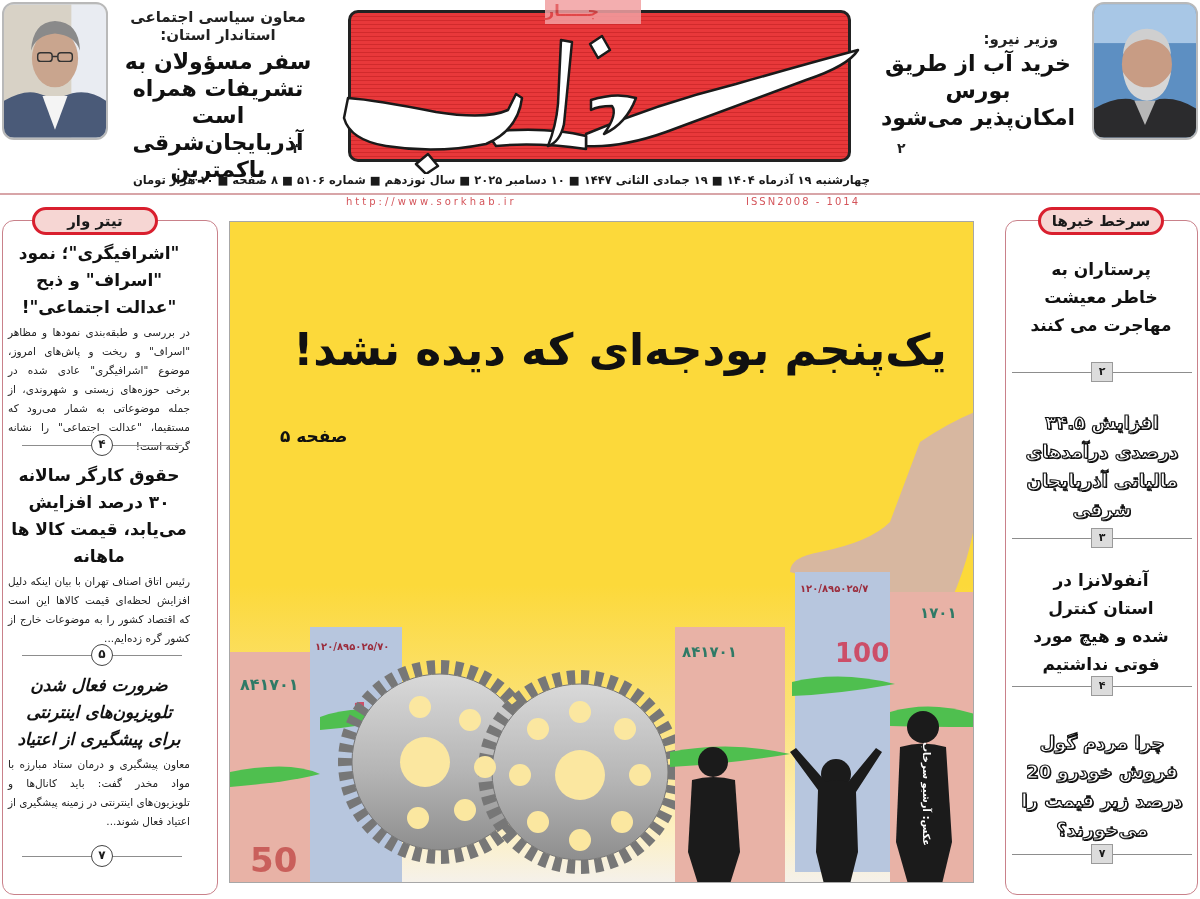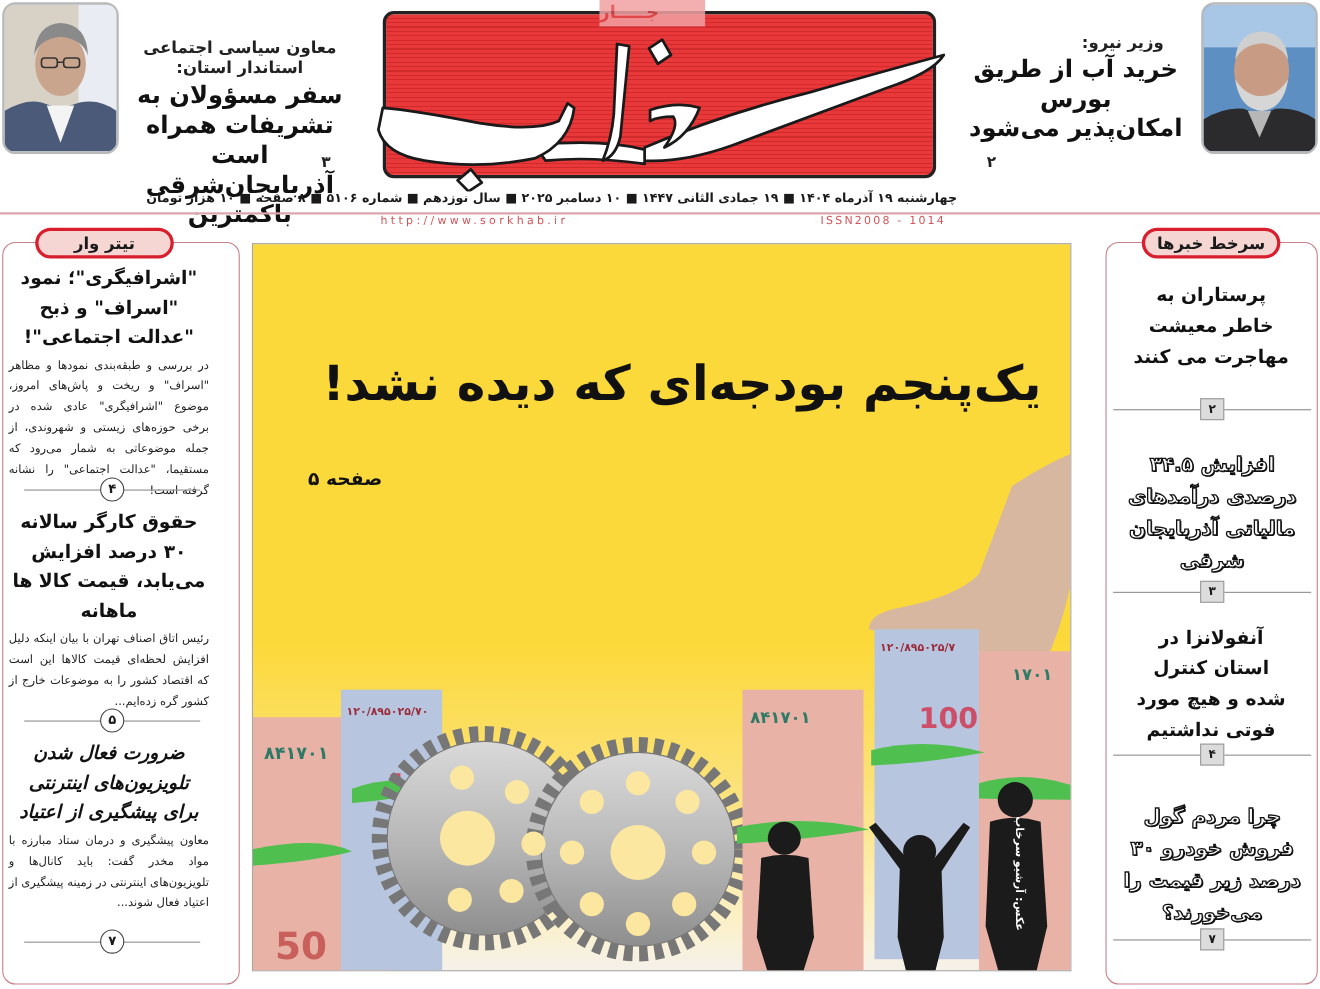--- a/index.html
+++ b/index.html
@@ -58,21 +58,21 @@
     <rect x="70" width="36" height="138" fill="#e9ecf2"></rect>
     <path d="M0 138 L0 100 Q20 88 35 92 L53 98 L71 92 Q90 88 106 100 L106 138Z" fill="#4a5a78"></path>
     <path d="M40 95 L53 130 L66 95Z" fill="#f4f4f4"></path>
     <ellipse cx="53" cy="56" rx="24" ry="30" fill="#c9a58e"></ellipse>
     <path d="M28 48 Q30 18 53 17 Q78 18 79 48 Q74 32 53 30 Q33 32 28 48Z" fill="#8a8a8a"></path>
     <rect x="35" y="50" width="15" height="9" rx="3" fill="none" stroke="#333" stroke-width="1.5"></rect>
     <rect x="56" y="50" width="15" height="9" rx="3" fill="none" stroke="#333" stroke-width="1.5"></rect>
     <line x1="50" y1="54" x2="56" y2="54" stroke="#333" stroke-width="1.5"></line>
   </svg>
 </div>
-<div class="abs side-headline" style="left:118px;top:34px;width:200px;">
+<div class="abs side-headline" style="left:118px;top:8px;width:200px;">
   <div class="kicker">معاون سیاسی اجتماعی استاندار استان:</div>
   <div class="head-title" style="margin-top:4px;">سفر مسؤولان به</div>
   <div class="head-title">تشریفات همراه است</div>
   <div class="head-title">آذربایجان‌شرقی باکمترین</div>
 </div>
 <div class="abs page-num" style="left:292px;top:140px;">۳</div>
 
 <div class="abs photo" style="left:1092px;top:2px;width:106px;height:138px;">
   <svg viewBox="0 0 106 138">
     <rect width="106" height="138" fill="#5d8fc2"></rect>
@@ -151,21 +151,21 @@
 <div class="abs square-num" style="left:1091px;top:362px;">۲</div>
 
 <div class="abs col-title outline-title" style="left:1018px;top:408px;width:168px;font-size:18px;line-height:29px;">افزایش ۳۴.۵ درصدی درآمدهای مالیاتی آذربایجان شرقی</div>
 <div class="abs divider" style="left:1012px;top:538px;width:180px;"></div>
 <div class="abs square-num" style="left:1091px;top:528px;">۳</div>
 
 <div class="abs col-title" style="left:1030px;top:566px;width:142px;font-size:17px;line-height:28px;">آنفولانزا در استان کنترل شده و هیچ مورد فوتی نداشتیم</div>
 <div class="abs divider" style="left:1012px;top:686px;width:180px;"></div>
 <div class="abs square-num" style="left:1091px;top:676px;">۴</div>
 
-<div class="abs col-title outline-title" style="left:1018px;top:728px;width:168px;font-size:18px;line-height:29px;">چرا مردم گول فروش خودرو ۳۰ درصد زیر قیمت را می‌خورند؟</div>
+<div class="abs col-title outline-title" style="left:1018px;top:728px;width:168px;font-size:18px;line-height:29px;">چرا مردم گول فروش خودرو 20 درصد زیر قیمت را می‌خورند؟</div>
 <div class="abs divider" style="left:1012px;top:854px;width:180px;"></div>
 <div class="abs square-num" style="left:1091px;top:844px;">۷</div>
 
 <div class="abs cover">
   <div class="abs cover-title">یک‌پنجم بودجه‌ای که دیده نشد!</div>
   <div class="abs cover-page">صفحه ۵</div>
 
   <svg class="abs" style="left:0;top:160px;width:745px;height:502px;" viewBox="0 0 745 502">
     <defs>
       <linearGradient id="gearG" x1="0" y1="0" x2="0" y2="1">

